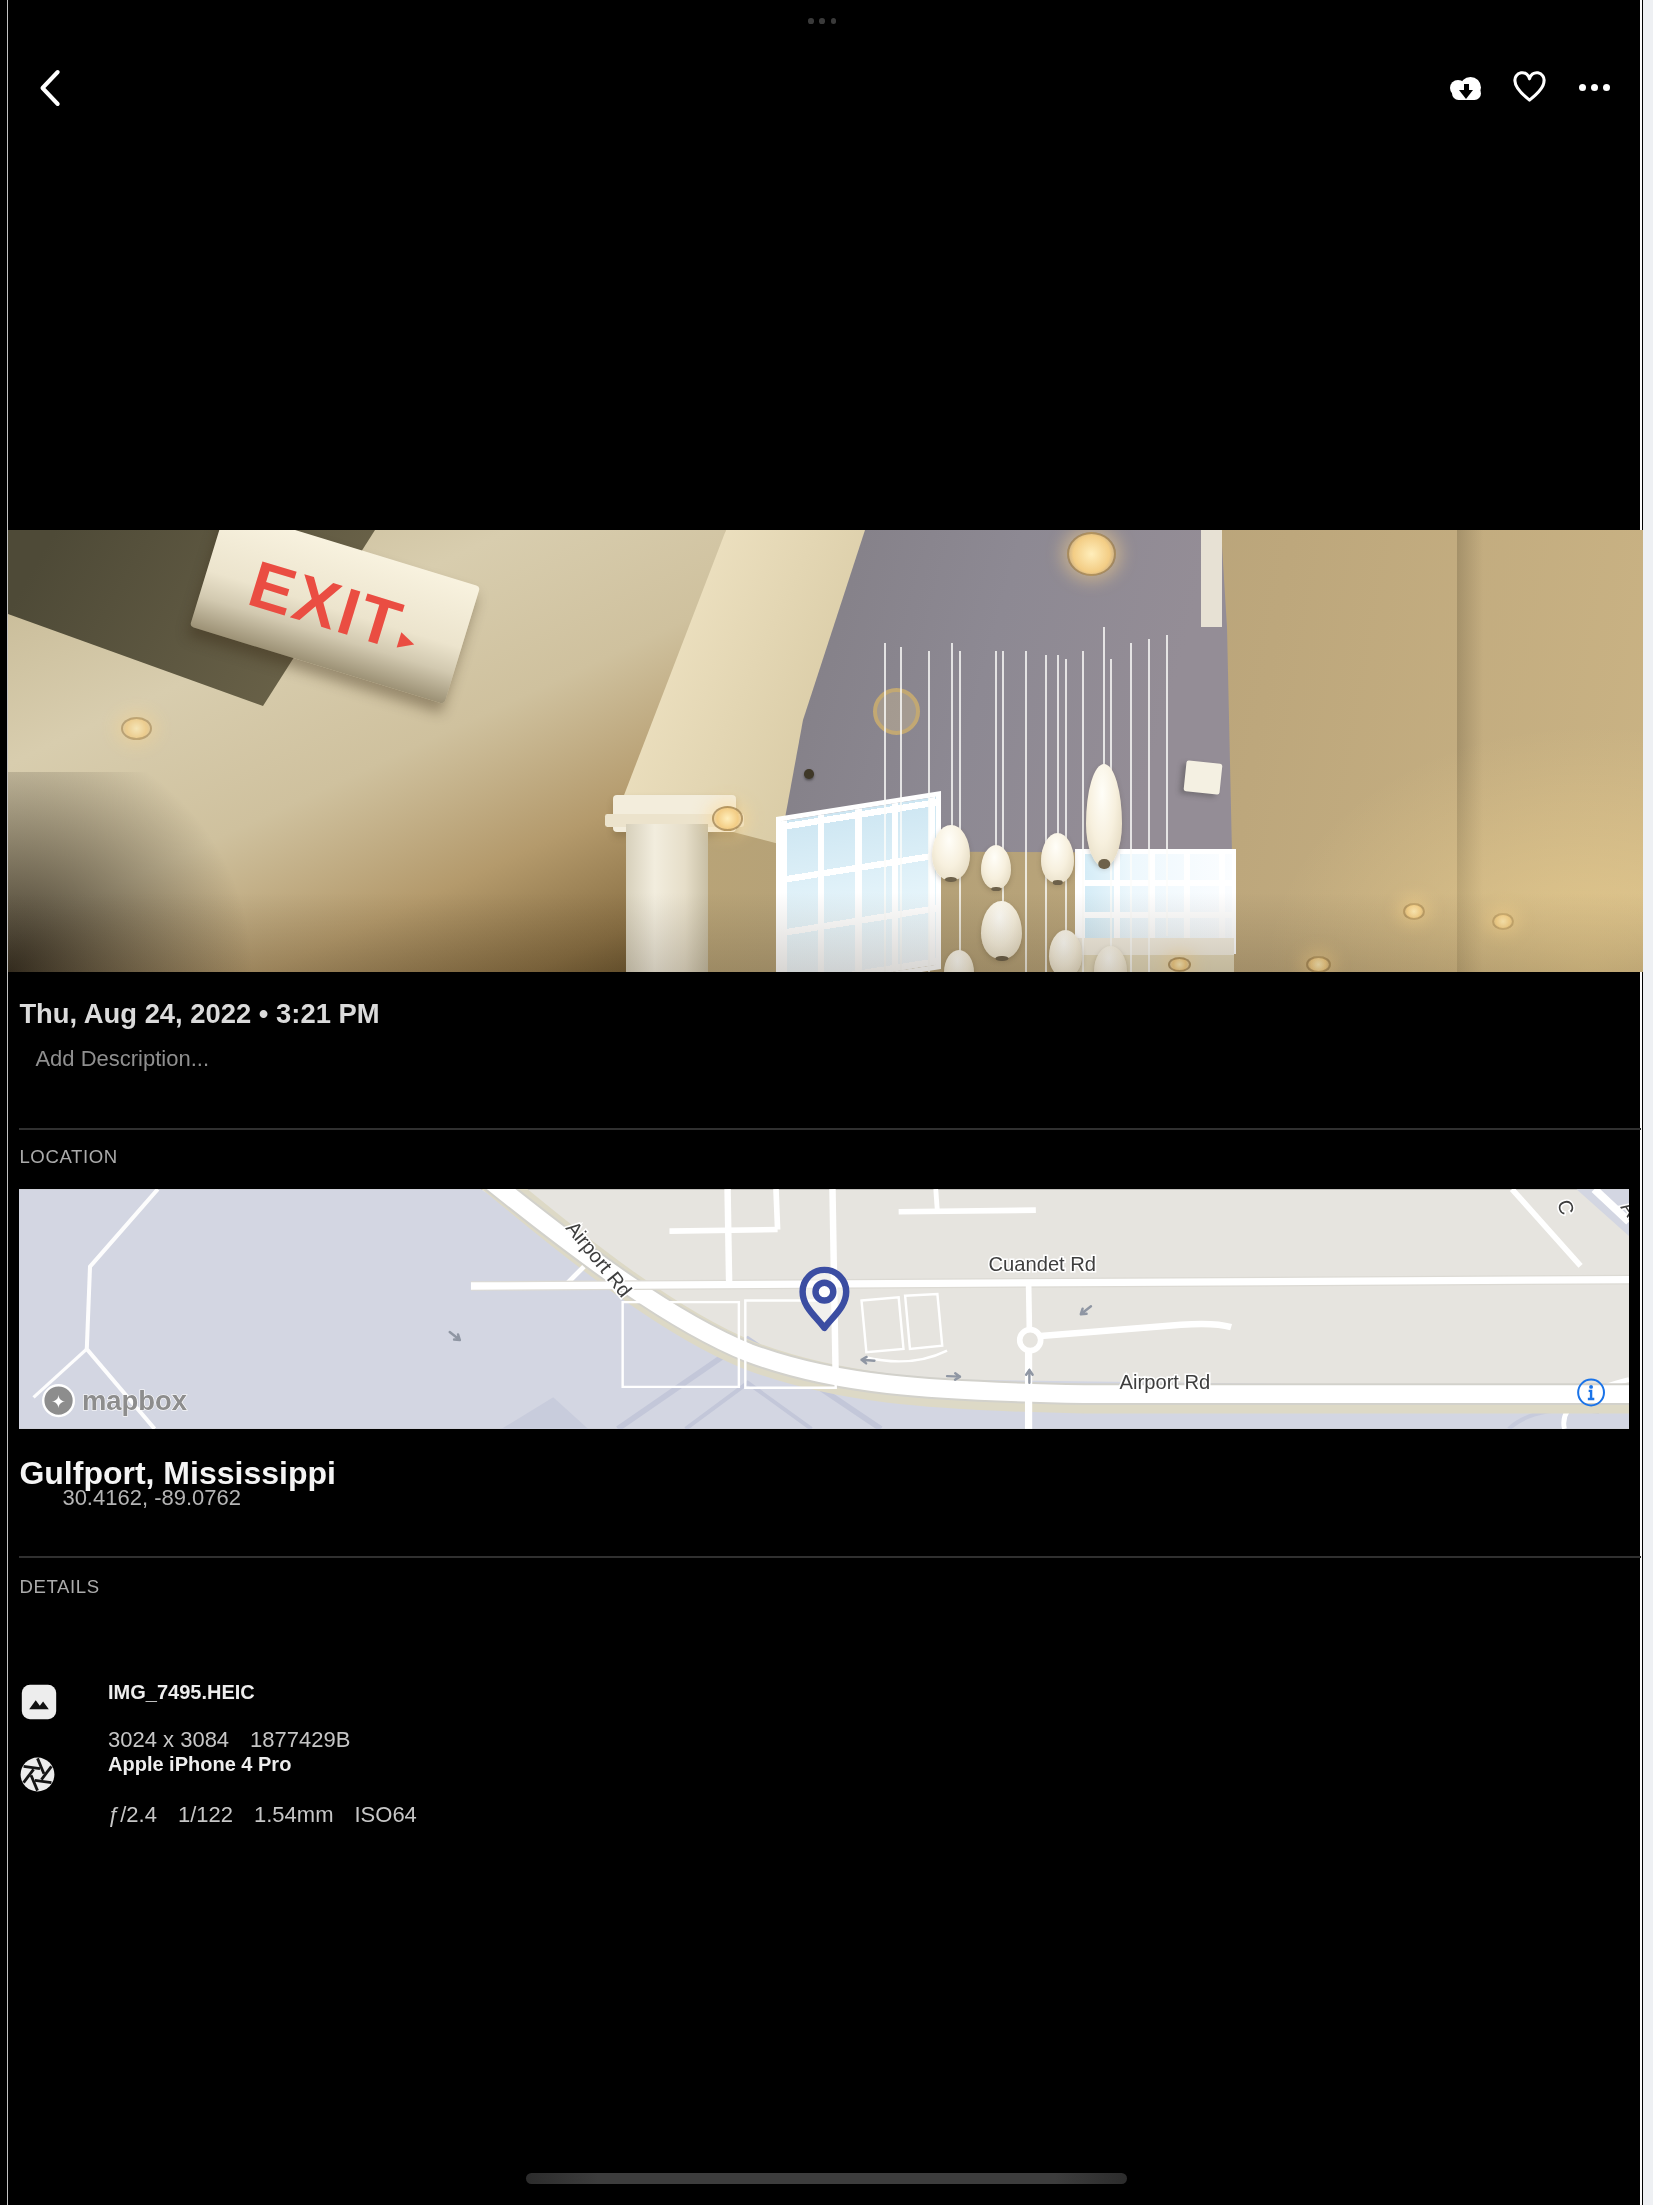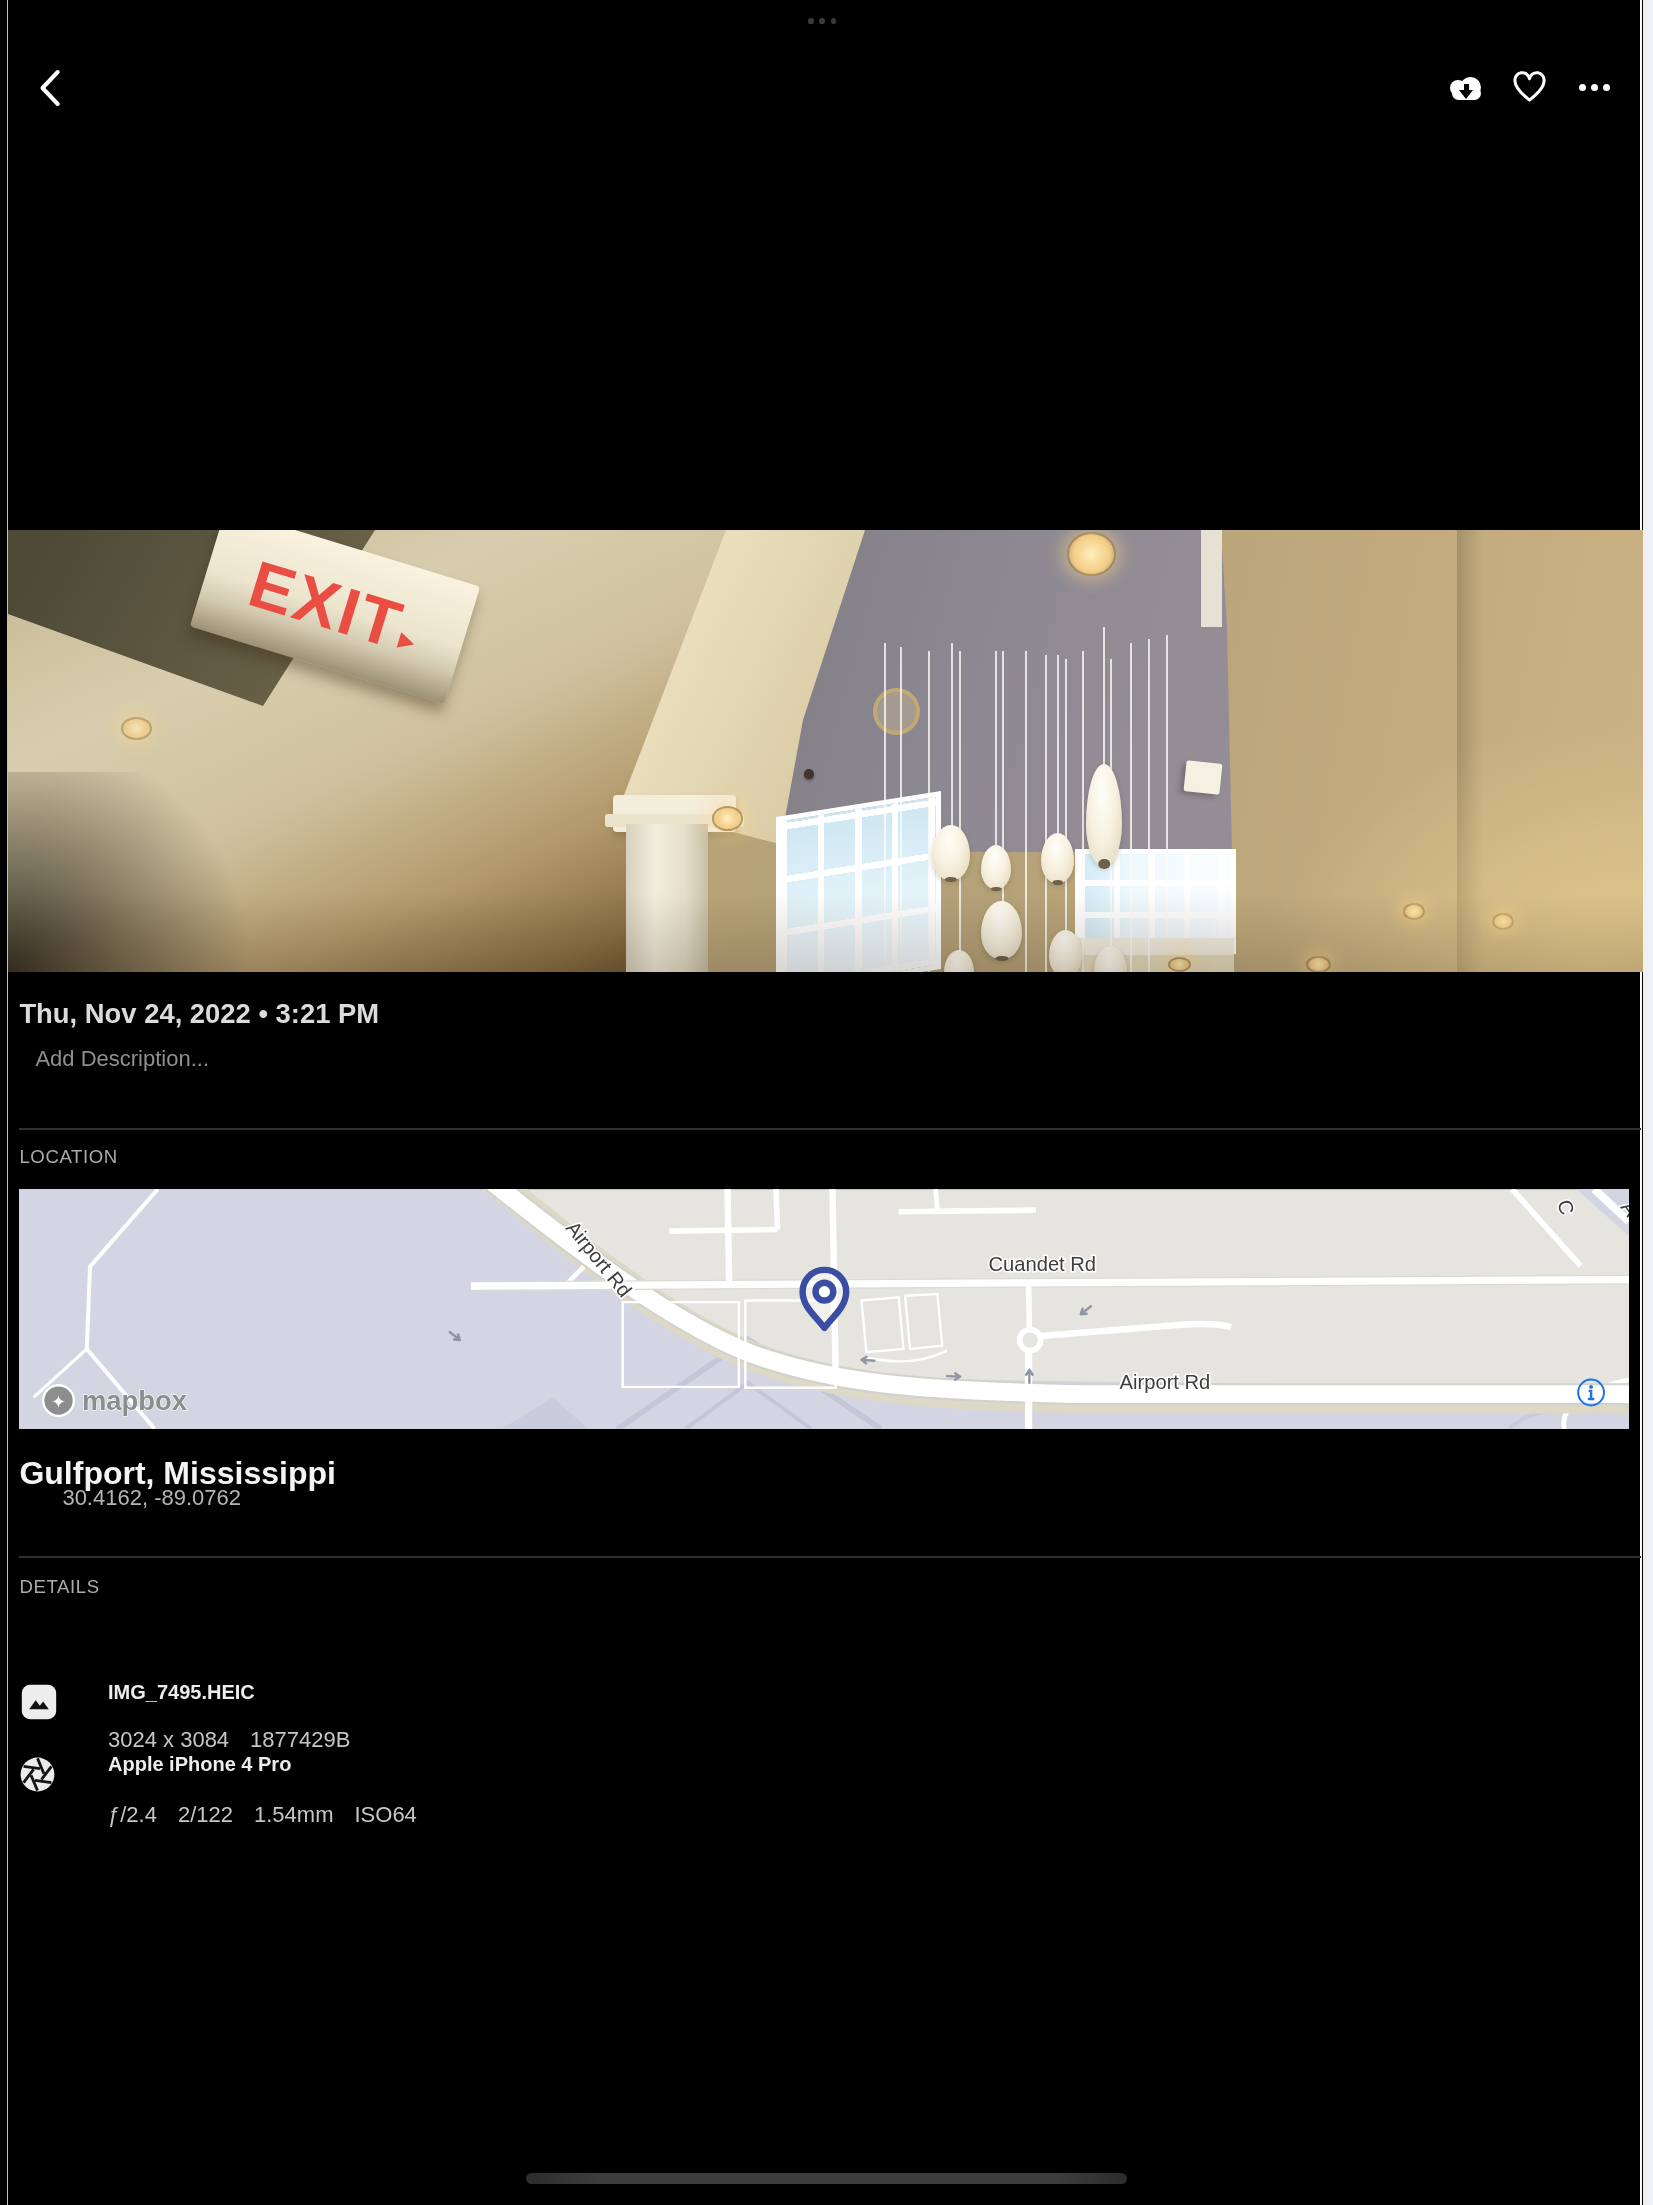--- a/index.html
+++ b/index.html
@@ -205,21 +205,21 @@
     <div class="glow" style="left:1484px;top:383px;width:18px;height:13px;"></div>
     <div class="glow" style="left:1298px;top:426px;width:21px;height:13px;"></div>
     <div class="glow" style="left:1160px;top:427px;width:19.4px;height:11.3px;"></div>
 
     <div class="ph ph-right-shade"></div>
     <div class="ph ph-right-glow"></div>
     <div class="ph ph-corner-dark"></div>
     <div class="ph ph-vignette"></div>
   </div>
 
-  <div class="abs t-date">Thu, Nov 24, 2022 • 3:21 PM</div>
+  <div class="abs t-date">Thu, Aug 24, 2022 • 3:21 PM</div>
   <div class="abs t-adddesc">Add Description...</div>
 
   <div class="abs divider" style="top:1128px;"></div>
   <div class="abs sec-header" style="top:1146px;">LOCATION</div>
 
   <div class="abs map-box">
     <svg width="1610" height="240" viewBox="0 0 1995 297">
       <rect x="0" y="0" width="1995" height="297" fill="#e6e4df"></rect>
       <path d="M0 0 L572 0 L856 178 Q918 216 1010 234 L1995 247 L1995 297 L0 297 Z" fill="#d3d6e2"></path>
       <path d="M1930 0 L1995 0 L1995 58 Z" fill="#d3d6e2"></path>
@@ -333,21 +333,21 @@
         <line x1="23" y1="3" x2="31" y2="22" transform="rotate(120,23,23)"></line>
         <line x1="23" y1="3" x2="31" y2="22" transform="rotate(180,23,23)"></line>
         <line x1="23" y1="3" x2="31" y2="22" transform="rotate(240,23,23)"></line>
         <line x1="23" y1="3" x2="31" y2="22" transform="rotate(300,23,23)"></line>
       </g>
     </svg>
   </div>
   <div class="abs row-title" style="top:1753px;">Apple iPhone 4 Pro</div>
   <div class="abs row-meta" style="top:1802px;">
     <span>ƒ/2.4</span>
-    <span>2/122</span>
+    <span>1/122</span>
     <span>1.54mm</span>
     <span>ISO64</span>
   </div>
 
   <div class="abs home-indicator"></div>
 
 </div>
 
 
 </body></html>

